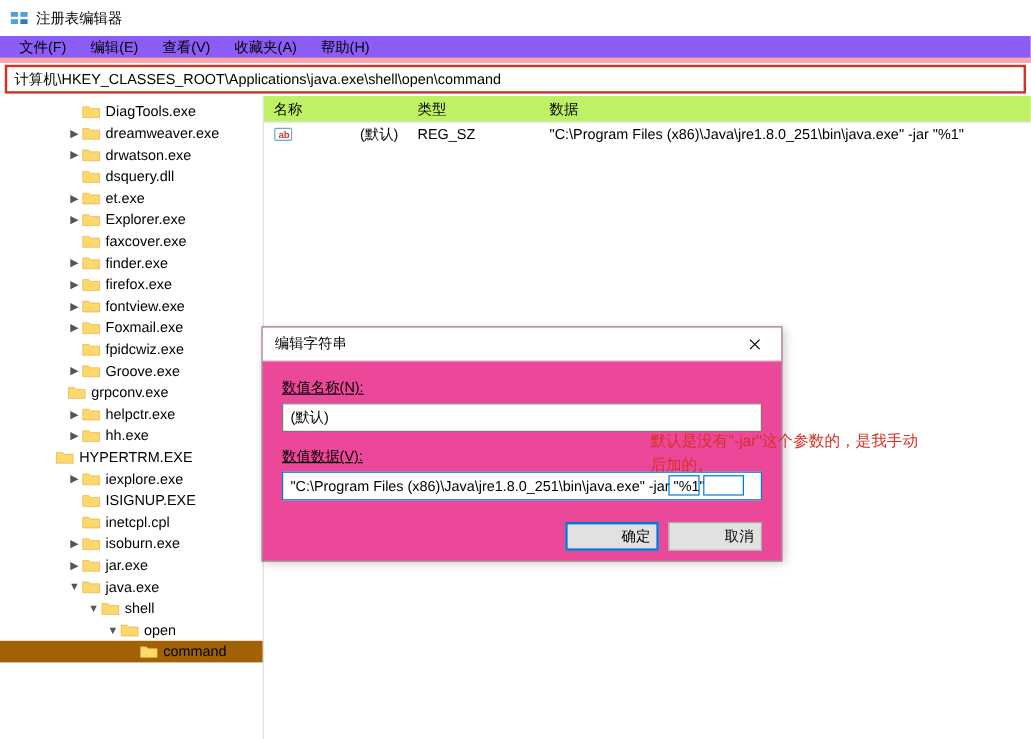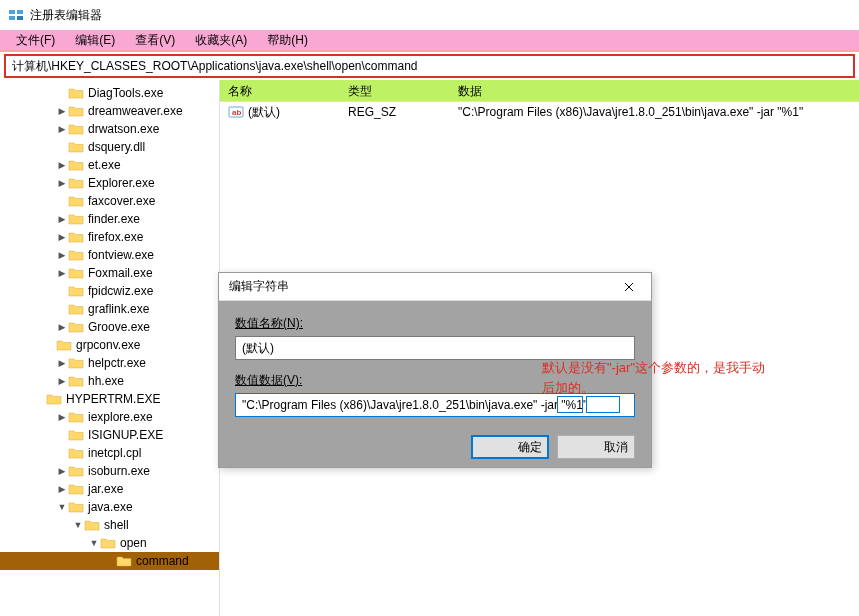--- a/index.html
+++ b/index.html
@@ -1,40 +1,40 @@
 <!DOCTYPE html>
 <html><head>
 <meta charset="utf-8">
 <style>
 * { box-sizing: border-box; margin: 0; padding: 0; }
 body { font-family: "Microsoft YaHei", "Segoe UI", sans-serif; font-size: 12px; background: #fff; width: 859px; height: 616px; overflow: hidden; position: relative; }
 .titlebar { height: 30px; display: flex; align-items: center; padding: 0 8px; background: #fff; }
 .titlebar .app-icon { width: 16px; height: 16px; margin-right: 6px; display: inline-flex; align-items: center; justify-content: center; }
-.menubar { height: 22px; display: flex; align-items: center; padding: 0 8px; gap: 4px; background: #f9a8d4; border-bottom: 2px solid #fca5a5; }
+.menubar { height: 22px; display: flex; align-items: center; padding: 0 8px; gap: 4px; background: #8b5cf6; border-bottom: 4px solid #fca5a5; }
 .menubar .menu-item { padding: 2px 8px; cursor: default; }
 .addressbar { height: 24px; border: 2px solid #d93025; margin: 2px 4px; display: flex; align-items: center; padding: 0 6px; background: #fff; }
 .content { display: flex; height: calc(616px - 30px - 22px - 28px); }
 .tree-panel { width: 220px; border-right: 1px solid #e0e0e0; overflow: auto; padding: 4px 0; }
 .tree-item { display: flex; align-items: center; height: 18px; padding-left: 8px; cursor: default; white-space: nowrap; }
 .tree-item.selected { background: #a16207; }
 .tree-arrow { width: 12px; display: inline-flex; justify-content: center; color: #555; font-size: 9px; }
 .tree-arrow.empty { color: transparent; }
 .folder-icon { width: 16px; height: 14px; margin-right: 4px; display: inline-flex; }
 .folder-icon svg { width: 16px; height: 14px; }
 .list-panel { flex: 1; position: relative; }
 .list-header { display: flex; height: 22px; border-bottom: 1px solid #e0e0e0; background: #bef264; }
 .list-header .col { padding: 3px 8px; border-right: 1px solid transparent; }
 .col-name { width: 120px; }
 .col-type { width: 110px; }
 .col-data { flex: 1; }
 .list-row { display: flex; height: 20px; align-items: center; }
-.list-row .cell { padding: 0 8px; overflow: hidden; text-overflow: ellipsis; white-space: nowrap; }
+.list-row .cell { padding: 0 8px; overflow: hidden; text-overflow: ellipsis; white-space: nowrap; justify-content: space-between; }
 .list-row .cell.col-name { display: flex; align-items: center; gap: 4px; }
 .ab-icon { width: 16px; height: 16px; display: inline-flex; }
-.dialog { position: absolute; left: 218px; top: 272px; width: 434px; height: 196px; background: #a3a3a3; border: 1px solid #9a9a9a; box-shadow: 2px 2px 8px rgba(0,0,0,.2); }
+.dialog { position: absolute; left: 218px; top: 272px; width: 434px; height: 196px; background: #ec4899; border: 1px solid #9a9a9a; box-shadow: 2px 2px 8px rgba(0,0,0,.2); }
 .dialog-titlebar { height: 28px; display: flex; align-items: center; justify-content: space-between; padding: 0 6px 0 10px; background: #fff; border-bottom: 1px solid #ddd; }
 .dialog-close { width: 32px; height: 20px; display: flex; align-items: center; justify-content: center; cursor: default; }
 .dialog-body { padding: 14px 16px 10px; text-decoration: underline; }
 .dialog-label { margin-bottom: 4px; }
 .dialog-input { width: 100%; height: 24px; border: 1px solid #7a7a7a; background: #fff; padding: 2px 6px; font-family: inherit; font-size: 12px; }
 .dialog-input.focused { border: 1px solid #0078d7; }
 .dialog-buttons { display: flex; justify-content: flex-end; gap: 8px; padding: 8px 16px 12px; }
 .dialog-btn { width: 78px; height: 24px; border: 1px solid #adadad; background: #e1e1e1; cursor: default; font-family: inherit; font-size: 12px; padding-left: 40px; }
 .dialog-btn.primary { border: 2px solid #0078d7; }
 .annotation { position: absolute; left: 542px; top: 358px; color: #d93025; font-size: 13px; line-height: 1.5; }
@@ -169,29 +169,20 @@
         <span>Foxmail.exe</span>
       </div>
       <div class="tree-item" style="padding-left: 56px;">
         <span class="tree-arrow empty">▶</span>
         <span class="folder-icon">
           <svg viewBox="0 0 16 14">
             <path d="M1 3 h5 l1.5 1.5 H15 V12 H1 Z" fill="#ffd86b" stroke="#d9a83a" stroke-width="0.5"></path>
           </svg>
         </span>
         <span>fpidcwiz.exe</span>
-      </div>
-      <div class="tree-item" style="padding-left: 56px;">
-        <span class="tree-arrow empty">▶</span>
-        <span class="folder-icon">
-          <svg viewBox="0 0 16 14">
-            <path d="M1 3 h5 l1.5 1.5 H15 V12 H1 Z" fill="#ffd86b" stroke="#d9a83a" stroke-width="0.5"></path>
-          </svg>
-        </span>
-        <span>graflink.exe</span>
       </div>
       <div class="tree-item" style="padding-left: 56px;">
         <span class="tree-arrow">▶</span>
         <span class="folder-icon">
           <svg viewBox="0 0 16 14">
             <path d="M1 3 h5 l1.5 1.5 H15 V12 H1 Z" fill="#ffd86b" stroke="#d9a83a" stroke-width="0.5"></path>
           </svg>
         </span>
         <span>Groove.exe</span>
       </div>

